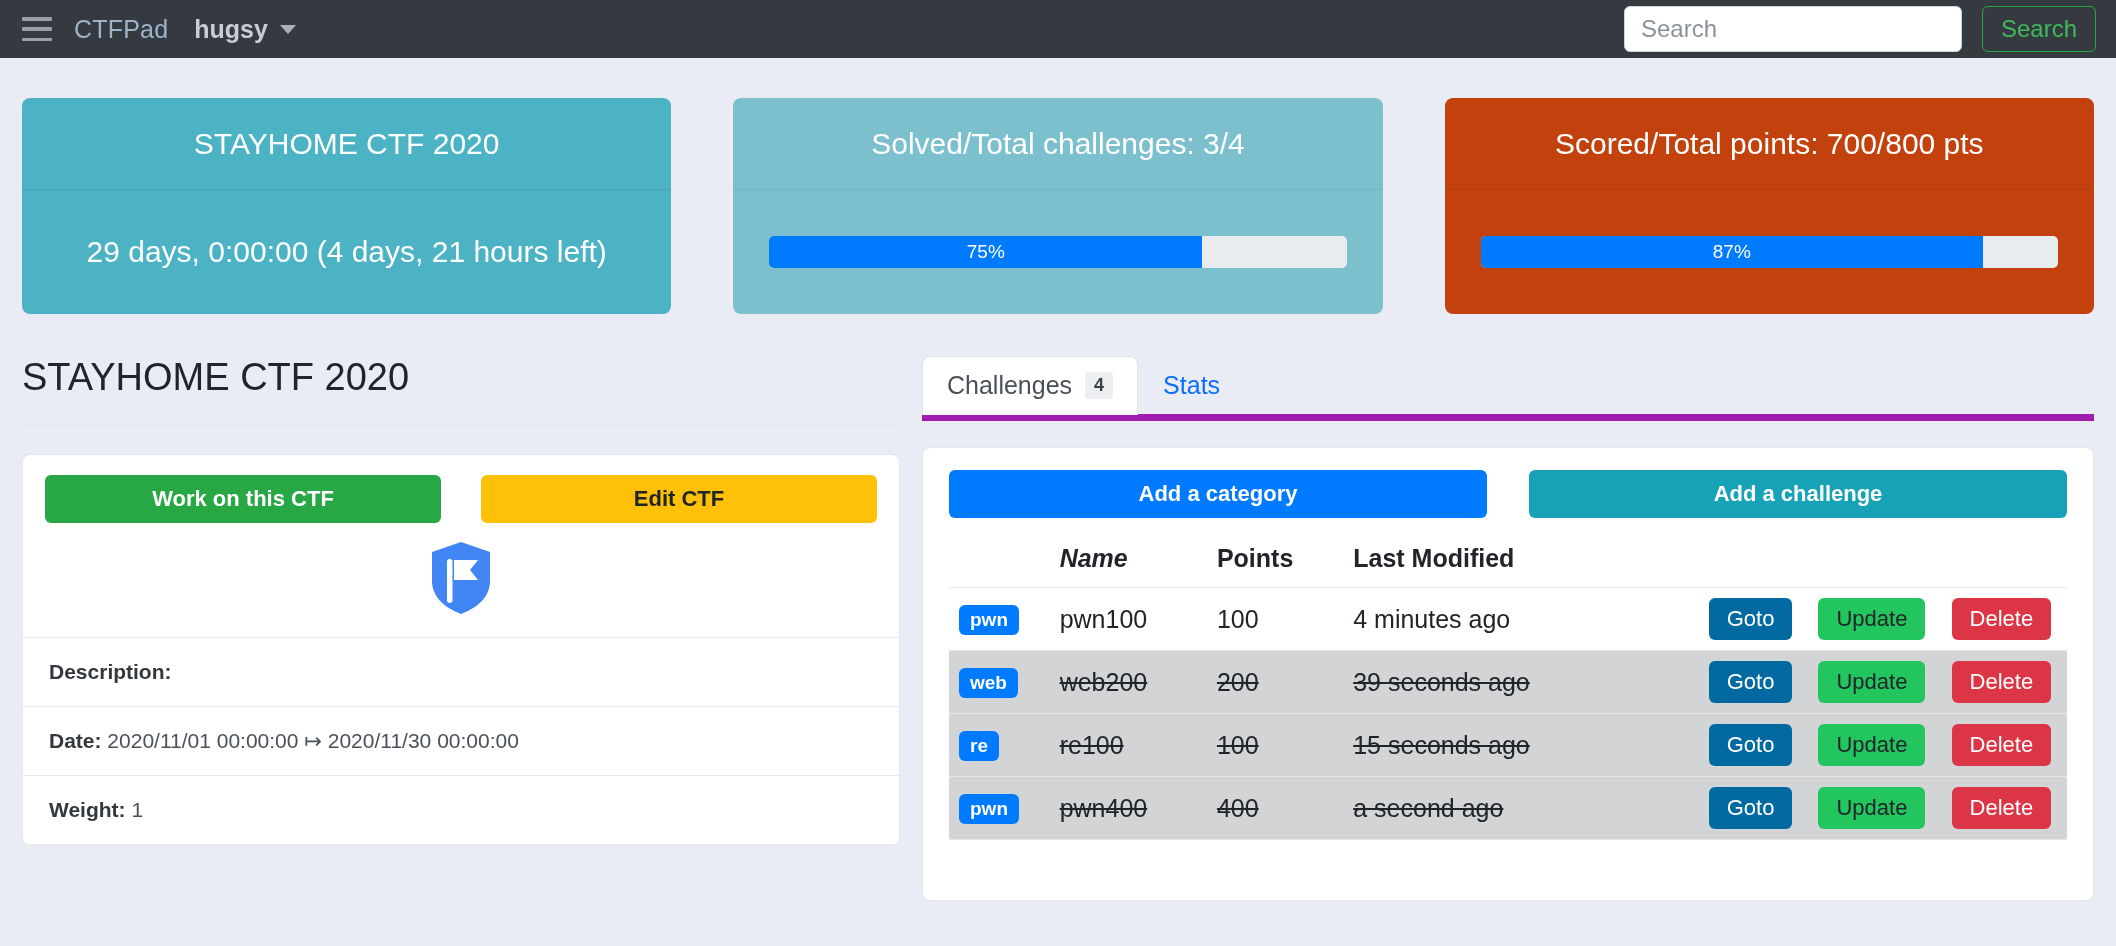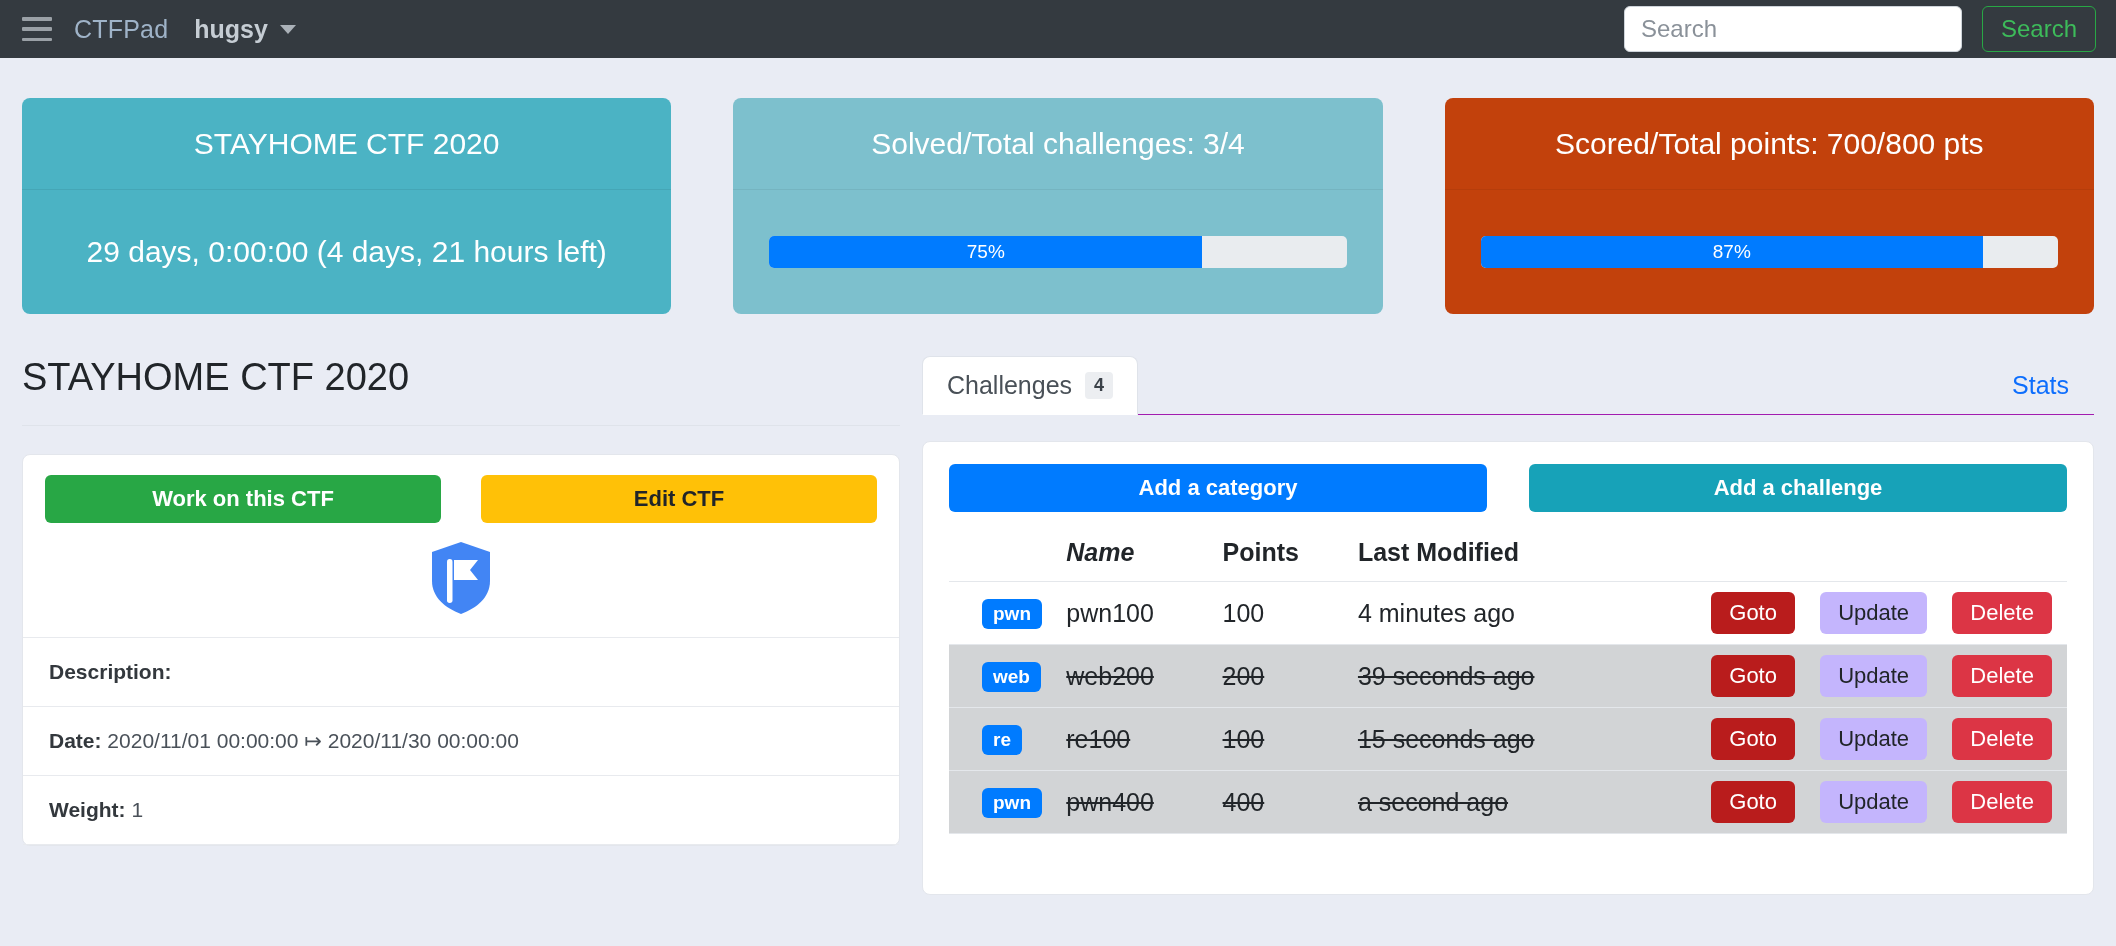--- a/index.html
+++ b/index.html
@@ -192,23 +192,22 @@
     font-size: 21px;
     color: #33383d;
   }
   .info-row b { font-weight: bold; }
   .info-row .val { color: #4a5159; }
 
   
   .tabs {
     display: flex;
     align-items: flex-end;
-    border-bottom: 1px solid #a21caf;
+    border-bottom: 7px solid #a21caf;
     margin-bottom: 26px;
-    justify-content: space-between;
   }
   .tab {
     padding: 14px 24px;
     font-size: 25px;
     cursor: pointer;
     border: 1px solid transparent;
     border-radius: 8px 8px 0 0;
     margin-bottom: -1px;
     display: flex; align-items: center; gap: 13px;
     color: #0d6efd;
@@ -264,39 +263,38 @@
   table.chal tr.solved td.nodeco { text-decoration: none; }
   .cat-badge {
     display: inline-block;
     background: #007bff;
     color: #fff;
     font-size: 19px;
     font-weight: bold;
     border-radius: 6px;
     padding: 4px 11px;
     text-decoration: none;
-    margin-left: 23px;
   }
   .col-cat { width: 96px; }
   .col-name { width: 150px; font-style: italic; }
   .col-pts { width: 130px; }
   .col-mod { width: 320px; }
   .col-act { width: 110px; }
   .sbtn {
     display: inline-block;
     border: none;
     border-radius: 6px;
     font-size: 22px;
     padding: 8px 18px;
     cursor: pointer;
     text-decoration: none;
     font-family: "Liberation Sans", sans-serif;
   }
-  .sbtn-goto { background: #b91c1c; color: #fff; margin-left: 20px; }
-  .sbtn-update { background: #c4b5fd; color: #212529; }
+  .sbtn-goto { background: #0369a1; color: #fff; margin-left: 20px; }
+  .sbtn-update { background: #22c55e; color: #212529; }
   .sbtn-delete { background: #dc3545; color: #fff; }
 </style>
 </head>
 <body>
 
 <div class="navbar">
   <div class="hamburger">
     <span></span>
       <span></span>
       <span></span>

